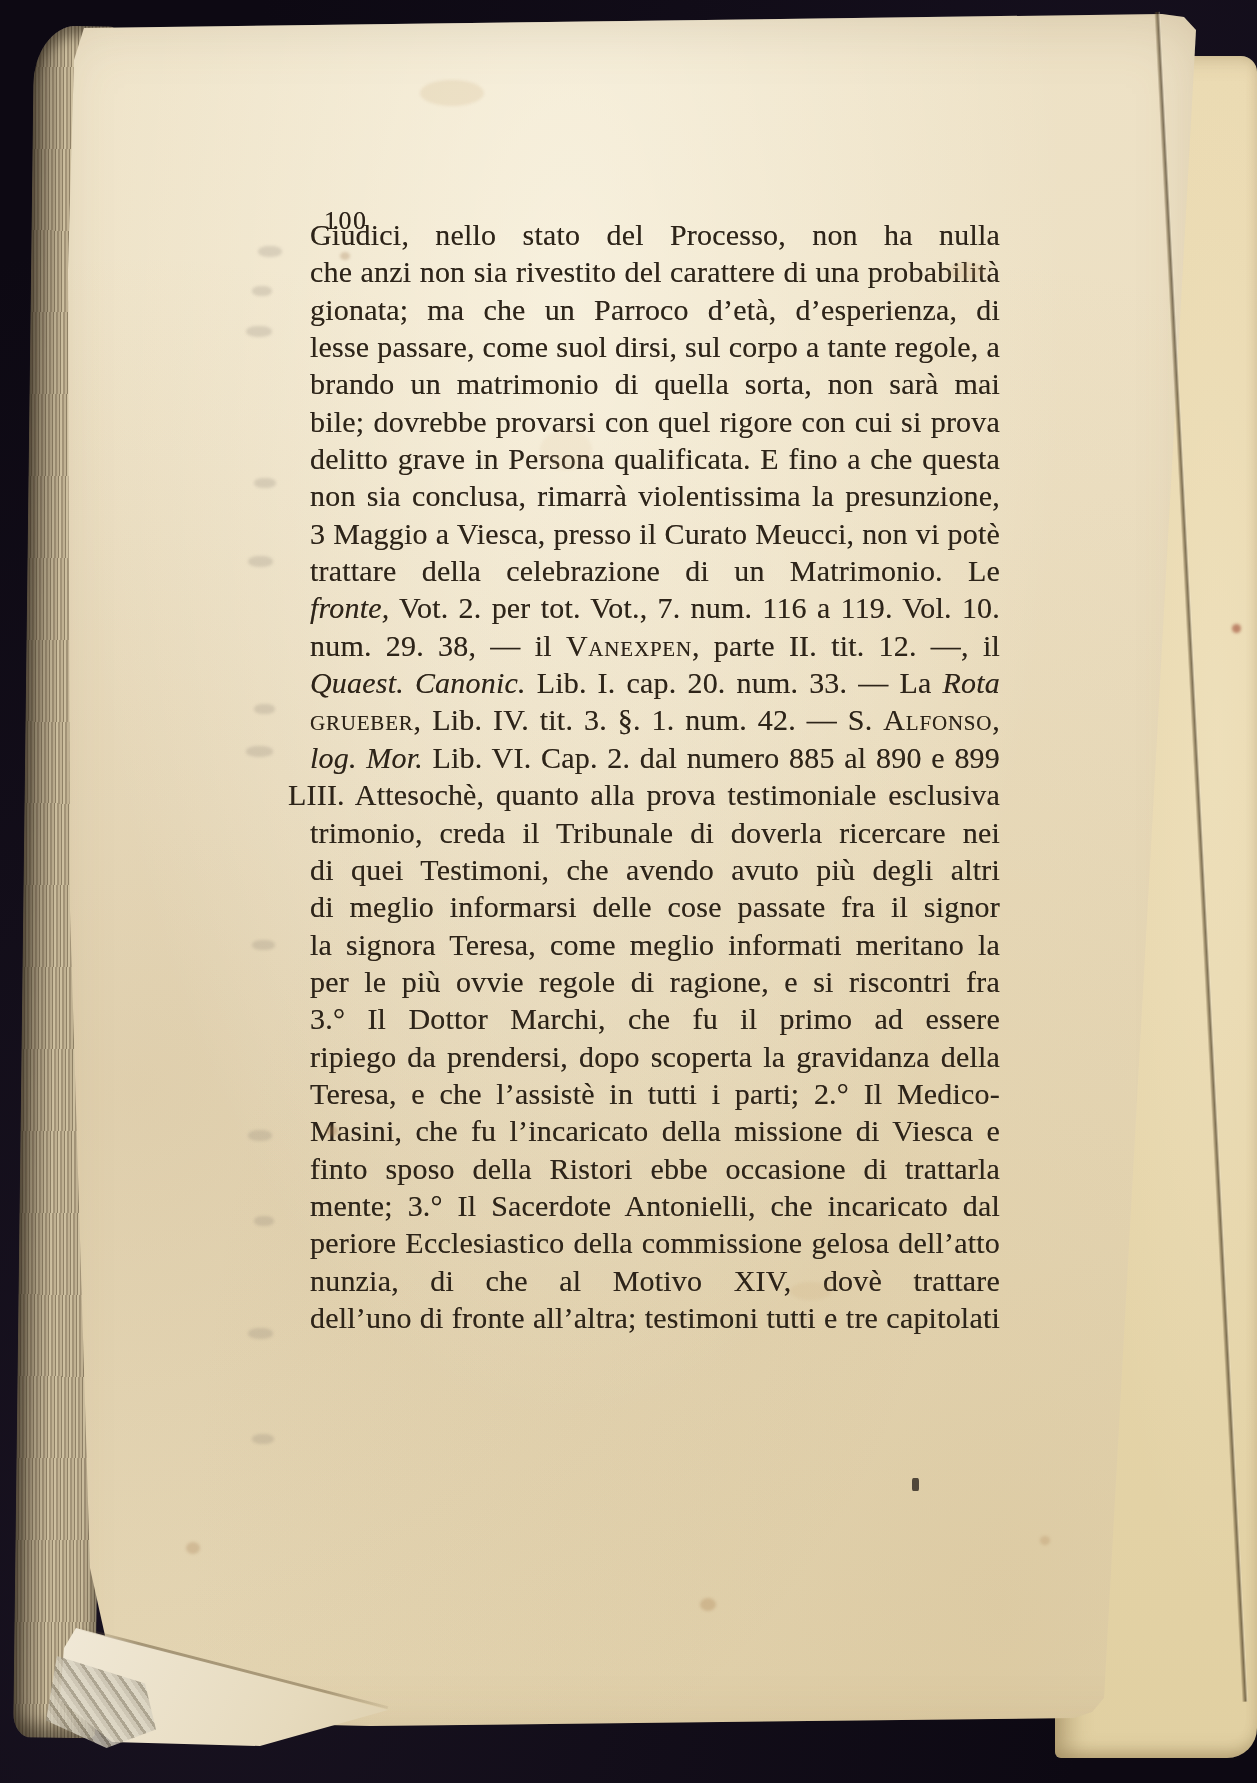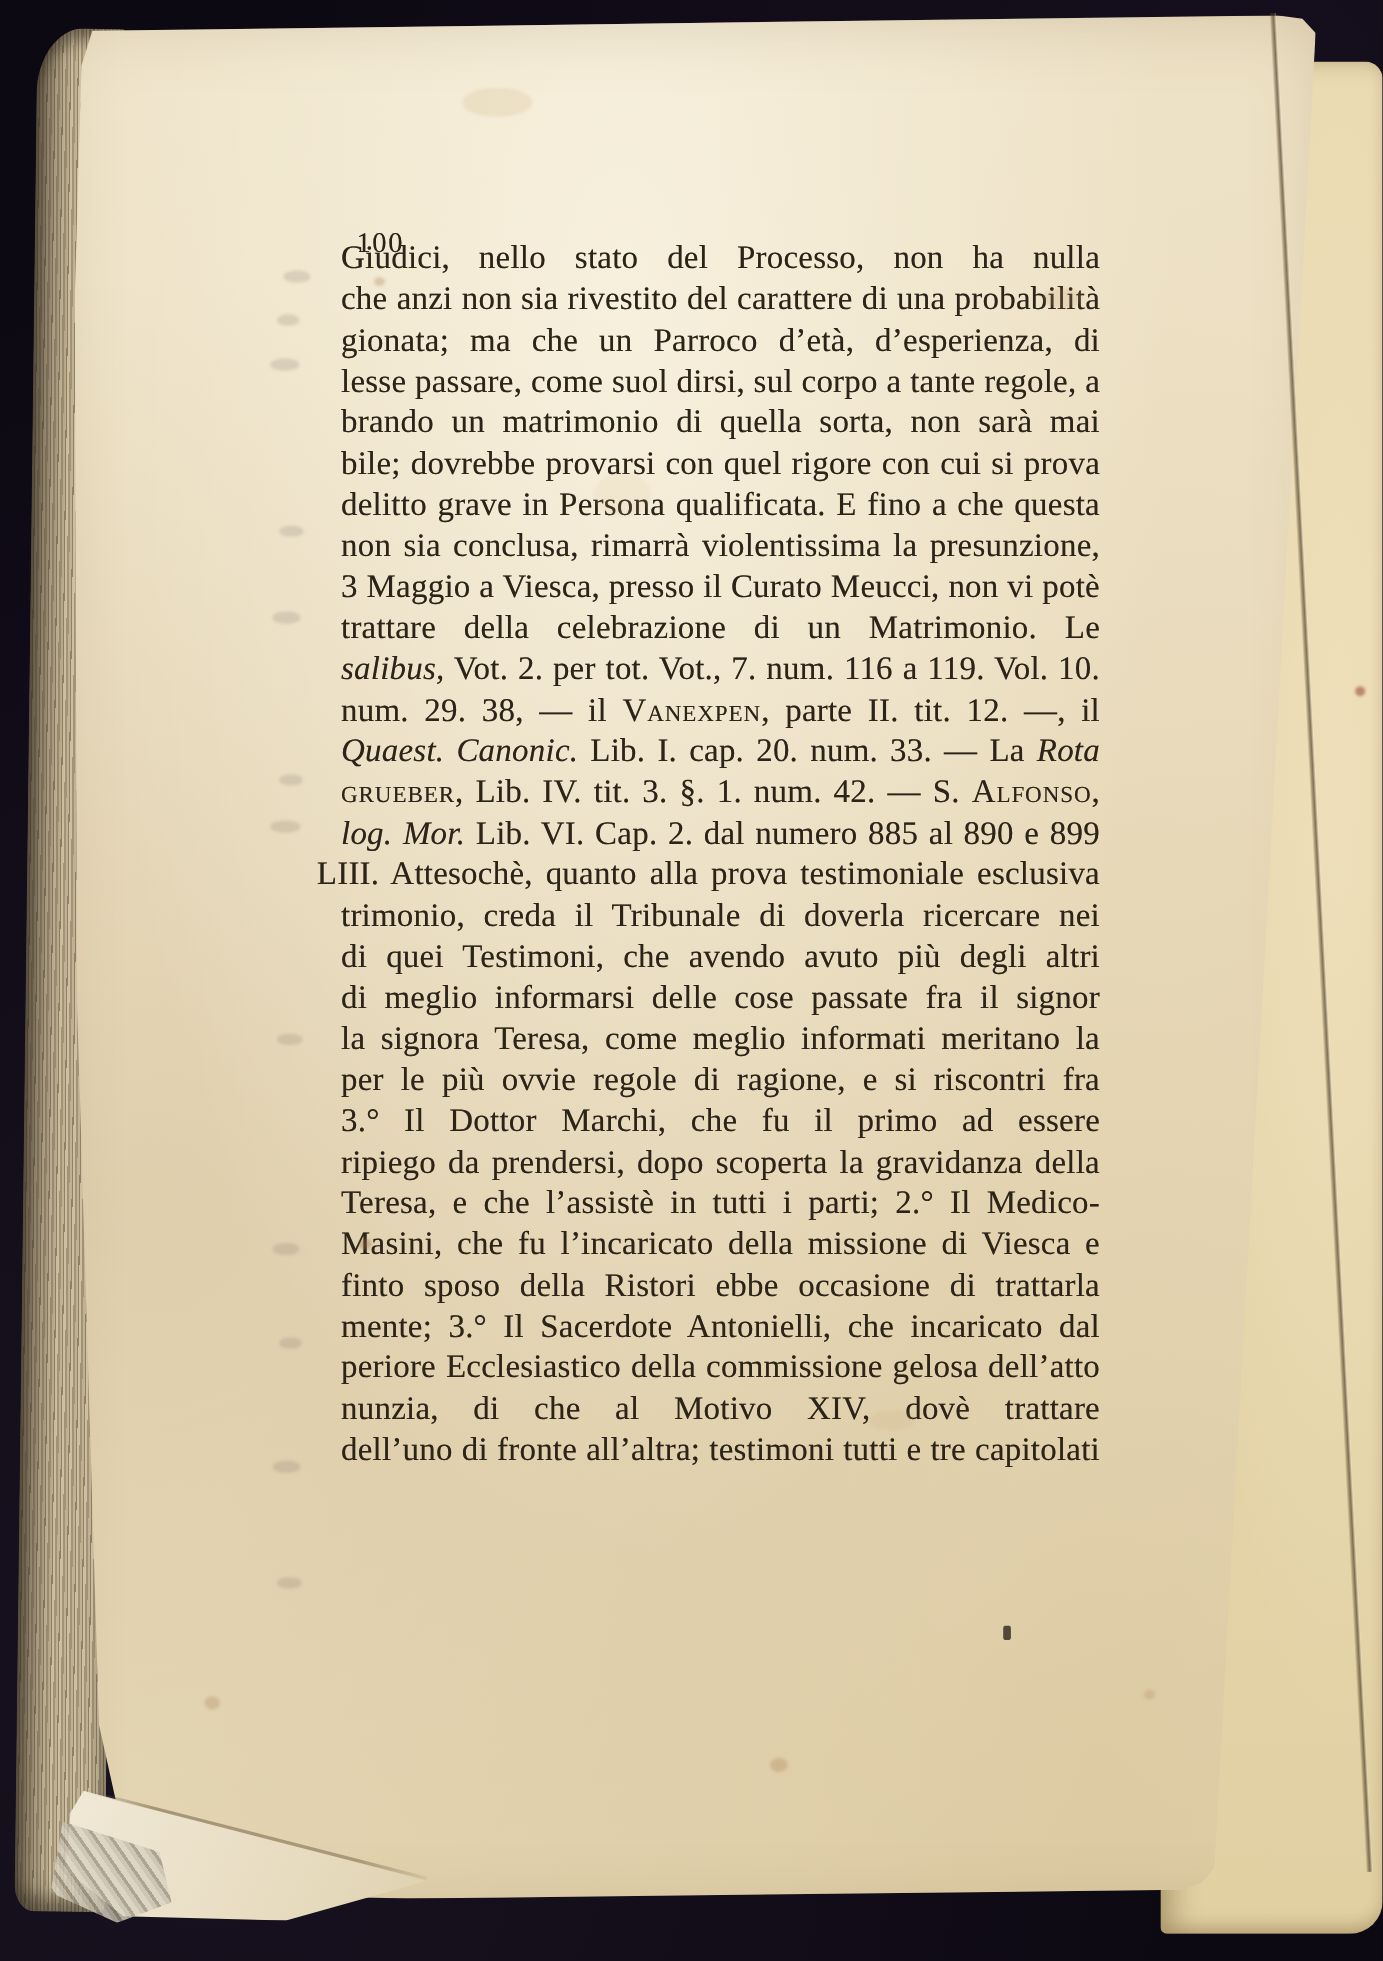--- a/index.html
+++ b/index.html
@@ -111,21 +111,21 @@
       <div class="line ind"><span>Giudici, nello stato del Processo, non ha nulla d’incredibile e</span></div>
       <div class="line ind"><span>che anzi non sia rivestito del carattere di una probabilità ra-</span></div>
       <div class="line ind"><span>gionata; ma che un Parroco d’età, d’esperienza, di probità vo-</span></div>
       <div class="line ind"><span>lesse passare, come suol dirsi, sul corpo a tante regole, a tanti</span></div>
       <div class="line ind"><span>brando un matrimonio di quella sorta, non sarà mai presumi-</span></div>
       <div class="line ind"><span>bile; dovrebbe provarsi con quel rigore con cui si prova un</span></div>
       <div class="line ind"><span>delitto grave in Persona qualificata. E fino a che questa prova</span></div>
       <div class="line ind"><span>non sia conclusa, rimarrà violentissima la presunzione, che nel</span></div>
       <div class="line ind"><span>3 Maggio a Viesca, presso il Curato Meucci, non vi potè essere</span></div>
       <div class="line ind"><span>trattare della celebrazione di un Matrimonio. Le Dottrine ri-</span></div>
-      <div class="line ind"><span class="i">salibus,</span><span> Vot. 2. per tot. Vot., 7. num. 116 a 119. Vol. 10.</span></div>
+      <div class="line ind"><span class="i">fronte,</span><span> Vot. 2. per tot. Vot., 7. num. 116 a 119. Vol. 10.</span></div>
       <div class="line ind"><span>num. 29. 38, — il </span><span class="sc">Vanexpen</span><span>, parte II. tit. 12. —, il </span><span class="sc">Guttierez</span><span>,</span></div>
       <div class="line ind"><span class="i">Quaest. Canonic.</span><span> Lib. I. cap. 20. num. 33. — La </span><span class="i">Rota Ro-</span></div>
       <div class="line ind"><span class="sc">grueber</span><span>, Lib. IV. tit. 3. §. 1. num. 42. — S. </span><span class="sc">Alfonso</span><span>, </span><span class="i">Theo-</span></div>
       <div class="line ind"><span class="i">log. Mor.</span><span> Lib. VI. Cap. 2. dal numero 885 al 890 e 899 ec.</span></div>
       <div class="line"><span>LIII. Attesochè, quanto alla prova testimoniale esclusiva del Ma-</span></div>
       <div class="line ind"><span>trimonio, creda il Tribunale di doverla ricercare nei deposti</span></div>
       <div class="line ind"><span>di quei Testimoni, che avendo avuto più degli altri occasione</span></div>
       <div class="line ind"><span>di meglio informarsi delle cose passate fra il signor Marco e</span></div>
       <div class="line ind"><span>la signora Teresa, come meglio informati meritano la preferenza</span></div>
       <div class="line ind"><span>per le più ovvie regole di ragione, e si riscontri fra questi,</span></div>

